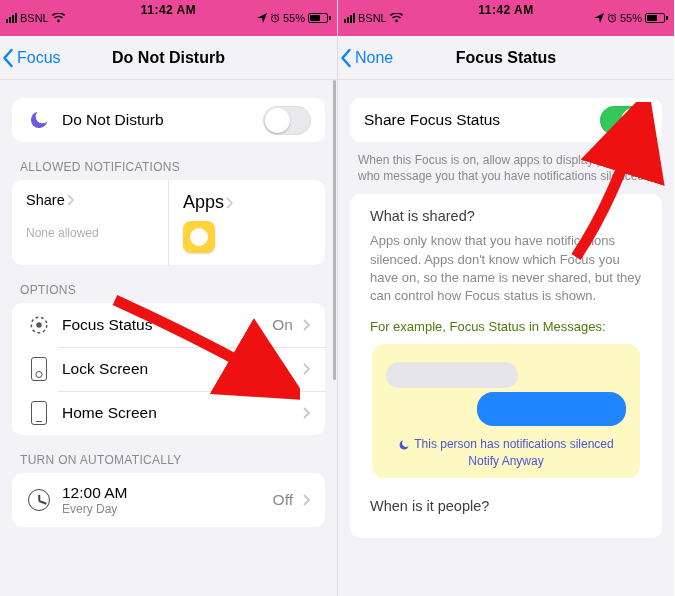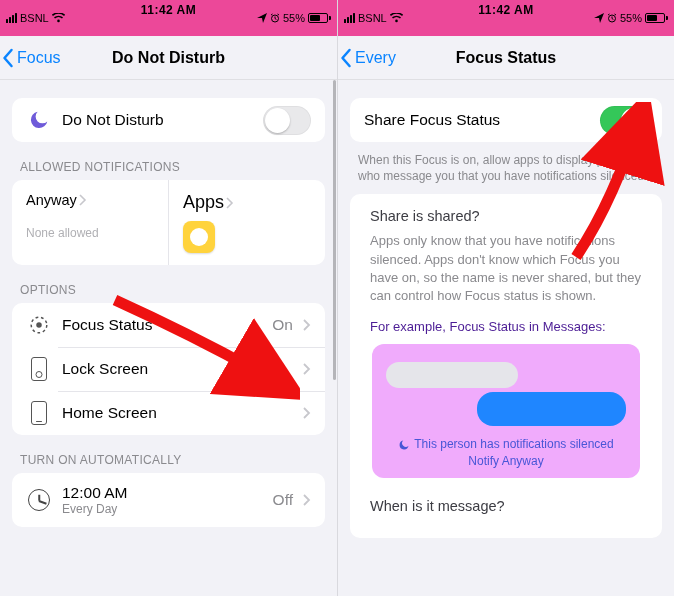--- a/index.html
+++ b/index.html
@@ -51,21 +51,21 @@
   .rectphone.h::after { content:""; position:absolute; left:50%; bottom:2px; width:6px; height:1.5px; background:#555; transform:translateX(-50%); border-radius:1px; }
   .rectphone.l::after { content:""; position:absolute; left:50%; bottom:2px; width:5px; height:5px; border:1.5px solid #555; border-radius:50%; transform:translateX(-50%); }
   .clock { width:22px; height:22px; border:1.5px solid #444; border-radius:50%; position:relative; }
   .clock::before,.clock::after{content:"";position:absolute;left:50%;top:50%;height:1.5px;background:#444;transform-origin:left center}
   .clock::before{width:6px;transform:rotate(-90deg)}
   .clock::after{width:8px;transform:rotate(20deg)}
   .appsq { width:32px; height:32px; border-radius:8px; background:#ffd33d; display:flex; align-items:center; justify-content:center; box-shadow:0 1px 2px rgba(0,0,0,.15); }
   .appsq .inner{width:18px;height:18px;border-radius:50%;background:#fff}
 
   
-  .chatbox { background:#f0abfc; border-radius:12px; margin:10px 22px; padding:14px 14px 8px; }
+  .chatbox { background:#fef9c3; border-radius:12px; margin:10px 22px; padding:14px 14px 8px; }
   .bubble { border-radius:16px; height:26px; margin:4px 0; }
   .b-in { background:#e5e5ea; width:55%; }
   .b-out { background:#1f86ff; width:62%; height:34px; margin-left:auto; }
   .chat-note { display:flex; flex-direction:column; align-items:center; font-size:12px; color:#4856d6; font-weight:500; margin-top:10px; line-height:1.4; }
   .chat-note .l1{display:flex;align-items:center;gap:4px}
 
   
   .arrow { position:absolute; pointer-events:none; }
   svg { display:block; }
 </style>
@@ -133,21 +133,21 @@
           </span>
       </div>
     </div>
 
     <div class="group-header">ALLOWED NOTIFICATIONS</div>
 
     <div class="card" style="padding:0">
       <div style="display:flex">
         <div style="flex:1;padding:12px 14px;border-right:1px solid #e5e5ea">
           <h5 style="font-size:14.5px;font-weight:400;display:flex;align-items:center;gap:2px">
-            <span>Anyway</span>
+            <span>Share</span>
             <svg class="chev" width="8" height="12" viewBox="0 0 8 12">
                 <polyline points="1,1 6,6 1,11" fill="none" stroke="#c7c7cc" stroke-width="1.6"></polyline>
               </svg>
           </h5>
           <div style="font-size:12px;color:#b0b0b4;margin-top:18px">None allowed</div>
         </div>
         <div style="flex:1;padding:12px 14px">
           <h5 style="font-size:18px;font-weight:400;display:flex;align-items:center;gap:2px">
             <span>Apps</span>
             <svg class="chev" width="8" height="12" viewBox="0 0 8 12">
@@ -262,60 +262,60 @@
           <span class="batt-cap"></span>
         </span>
     </div>
   </div>
 
   <div class="nav">
     <div class="back">
       <svg width="13" height="20" viewBox="0 0 12 20">
           <polyline points="9,2 2,10 9,18" fill="none" stroke="#0a84ff" stroke-width="2.5" stroke-linecap="round" stroke-linejoin="round"></polyline>
         </svg>
-      <span>Every</span>
+      <span>None</span>
     </div>
     <div class="title">Focus Status</div>
   </div>
 
   <div class="scroll">
 
     <div style="height:18px"></div>
     <div class="card">
       <div class="row noline">
         <span class="row-label">Share Focus Status</span>
         <span class="toggle on">
             <span class="knob"></span>
           </span>
       </div>
     </div>
     <div class="group-note" style="padding-top:10px">When this Focus is on, allow apps to display people who message you that you have notifications silenced.</div>
 
 
     <div class="card" style="padding:14px 0 16px">
       <div style="padding:0 20px">
-        <div style="font-size:14.5px;color:#3c3c43;margin-bottom:8px">Share is shared?</div>
+        <div style="font-size:14.5px;color:#3c3c43;margin-bottom:8px">What is shared?</div>
         <div style="font-size:13px;color:#8a8a8e;line-height:1.4">Apps only know that you have notifications silenced. Apps don't know which Focus you have on, so the name is never shared, but they can control how Focus status is shown.</div>
-        <div style="font-size:13px;color:#4c1d95;margin-top:14px">For example, Focus Status in Messages:</div>
+        <div style="font-size:13px;color:#4d7c0f;margin-top:14px">For example, Focus Status in Messages:</div>
       </div>
       <div class="chatbox">
         <div class="bubble b-in"></div>
         <div class="bubble b-out"></div>
         <div class="chat-note">
           <span class="l1">
             <svg width="12" height="12" viewBox="0 0 24 24">
                 <path d="M21 13.5A9 9 0 1110.5 3 7 7 0 0021 13.5z" fill="#4856d6"></path>
               </svg>
             <span>This person has notifications silenced</span>
           </span>
           <span>Notify Anyway</span>
         </div>
       </div>
       <div style="padding:10px 20px 0">
-        <div style="font-size:14.5px;color:#3c3c43;margin-bottom:8px">When is it message?</div>
+        <div style="font-size:14.5px;color:#3c3c43;margin-bottom:8px">When is it people?</div>
       </div>
     </div>
   </div>
 
   <svg class="arrow" style="left:228px;top:102px" width="100" height="160" viewBox="0 0 100 160">
     <defs>
         <marker id="ah2" viewBox="0 0 10 10" refX="7" refY="5" markerWidth="8" markerHeight="8" orient="auto">
           <path d="M0 0L10 5L0 10z" fill="#e11"></path>
         </marker>
       </defs>

